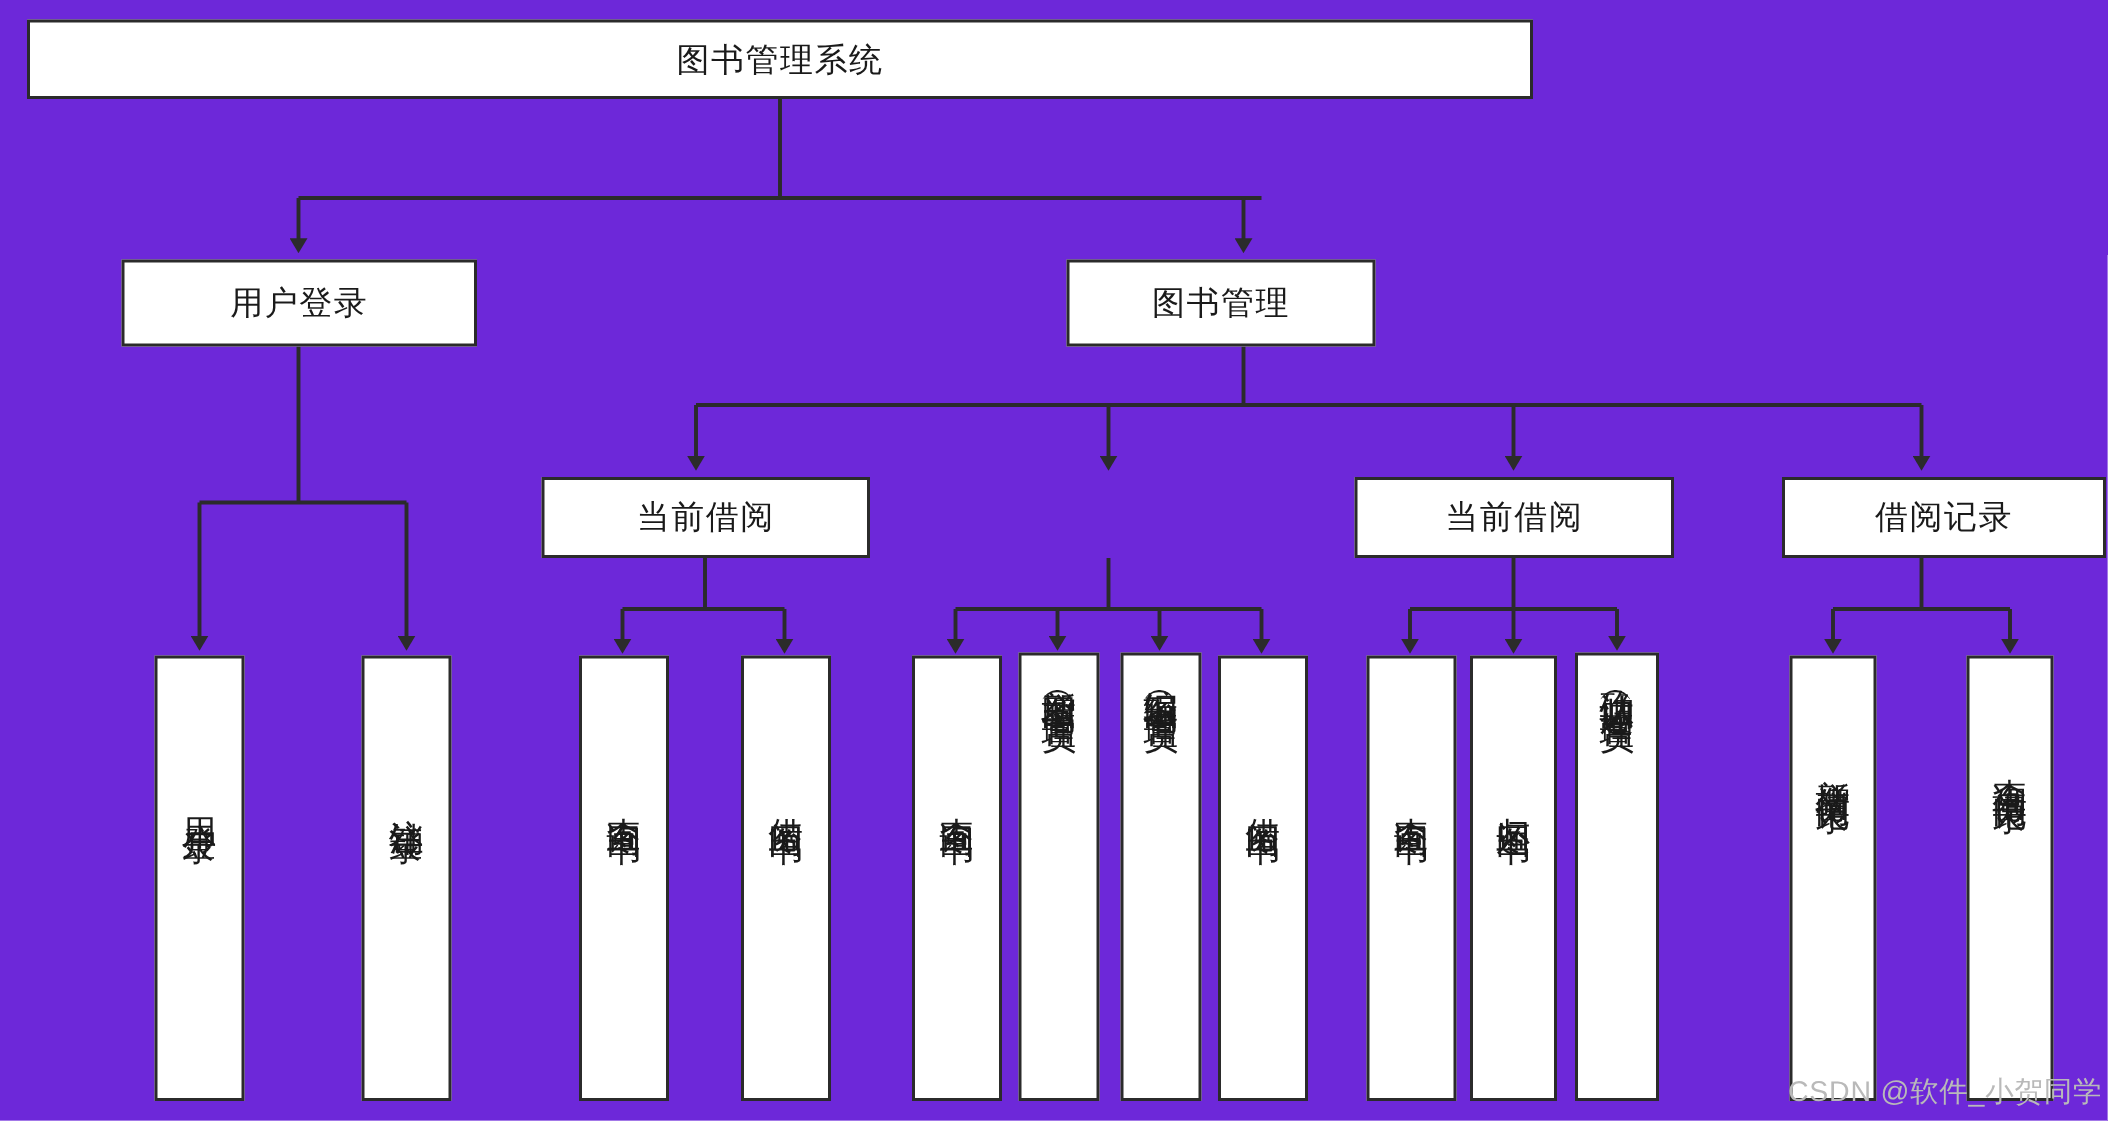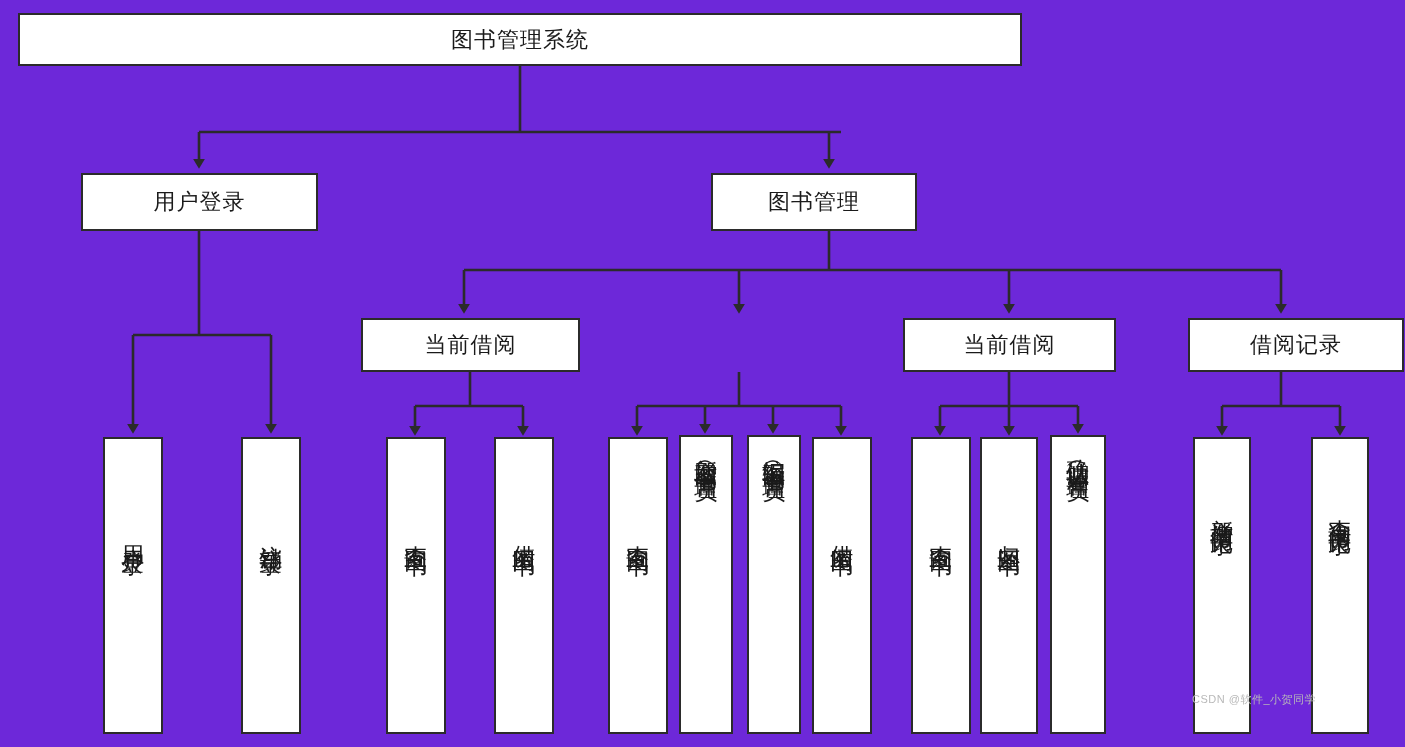--- a/index.html
+++ b/index.html
@@ -59,22 +59,22 @@
   }
   .node.v.mid2 .vlabel {
     margin-top: 60px;
   }
   .node.v.top .vlabel {
     margin-top: 2px;
   }
   .watermark {
     position: absolute;
     left: 1192px;
-    top: 692px;
-    font-size: 11px;
+    top: 715px;
+    font-size: 19px;
     color: #b9b9b9;
     white-space: nowrap;
     letter-spacing: 0.5px;
   }
 </style>
 </head>
 <body>
 
 <div id="canvas">
 

